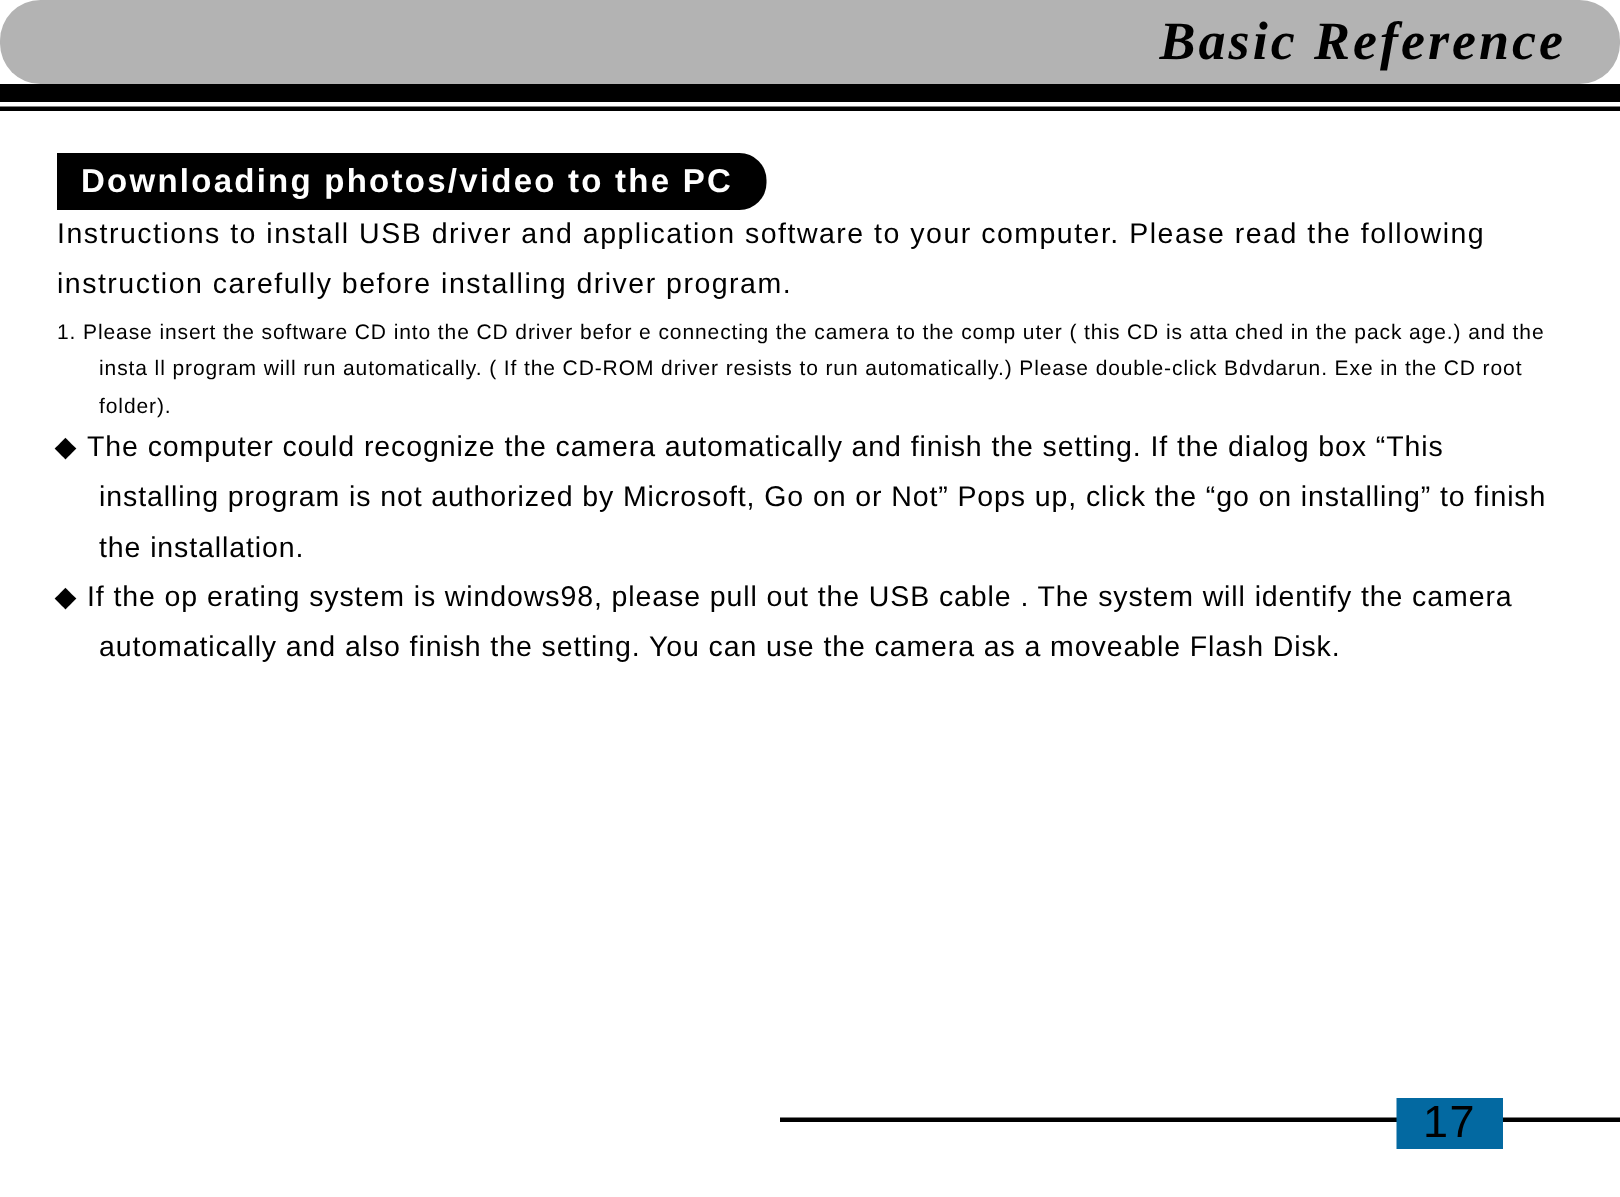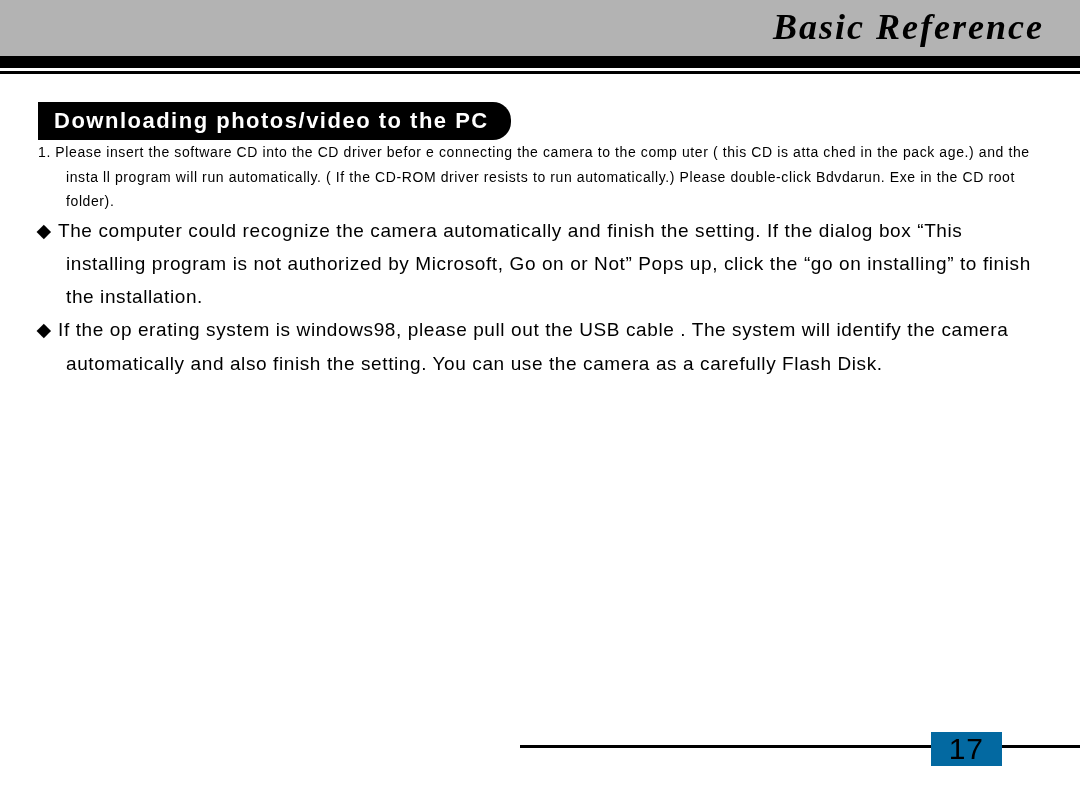--- a/index.html
+++ b/index.html
@@ -10,20 +10,21 @@
     font-family: Arial, Helvetica, sans-serif;
     color: #000;
     position: relative;
     overflow: hidden;
   }
   .header-bar {
     width: 100%;
     height: 56px;
     background: #b3b3b3;
     position: relative;
+    border-radius: 27px;
   }
   .header-title {
     position: absolute;
     right: 36px;
     top: 6px;
     font-family: "Times New Roman", Times, serif;
     font-style: italic;
     font-weight: bold;
     font-size: 36px;
     letter-spacing: 2px;
@@ -123,25 +124,26 @@
 </div>
 <div class="rule-group">
   <div class="rule-black"></div>
   <div class="rule-gap"></div>
   <div class="rule-thin"></div>
 </div>
 
 <div class="content">
   <div class="section-title">Downloading photos/video to the PC</div>
 
+  <p class="intro">Instructions to install USB driver and application software to your computer. Please read the following instruction carefully before installing driver program.</p>
 
   <p class="li">1. Please insert the software CD into the CD driver befor e connecting the camera to the comp uter ( this CD is atta ched in the pack age.) and the insta ll program will run automatically. ( If the CD-ROM driver resists to run automatically.) Please double-click Bdvdarun. Exe in the CD root folder).</p>
 
   <p class="sub"><span class="diamond">◆</span><span>The computer could recognize the camera automatically and finish the setting. If the dialog box “This installing program is not authorized by Microsoft, Go on or Not” Pops up, click the  “go on installing” to finish the installation.</span></p>
-  <p class="sub"><span class="diamond">◆</span><span>If the op erating system is windows98, please pull out the USB cable . The system will identify the camera automatically and also finish the setting. You can use the camera as a carefully Flash Disk.</span></p>
+  <p class="sub"><span class="diamond">◆</span><span>If the op erating system is windows98, please pull out the USB cable . The system will identify the camera automatically and also finish the setting. You can use the camera as a moveable Flash Disk.</span></p>
 </div>
 
 <div class="footer">
   <div class="page-rule"></div>
   <div class="page-num-box">
     <span class="page-num">17</span>
   </div>
 </div>
 
 </body></html>

